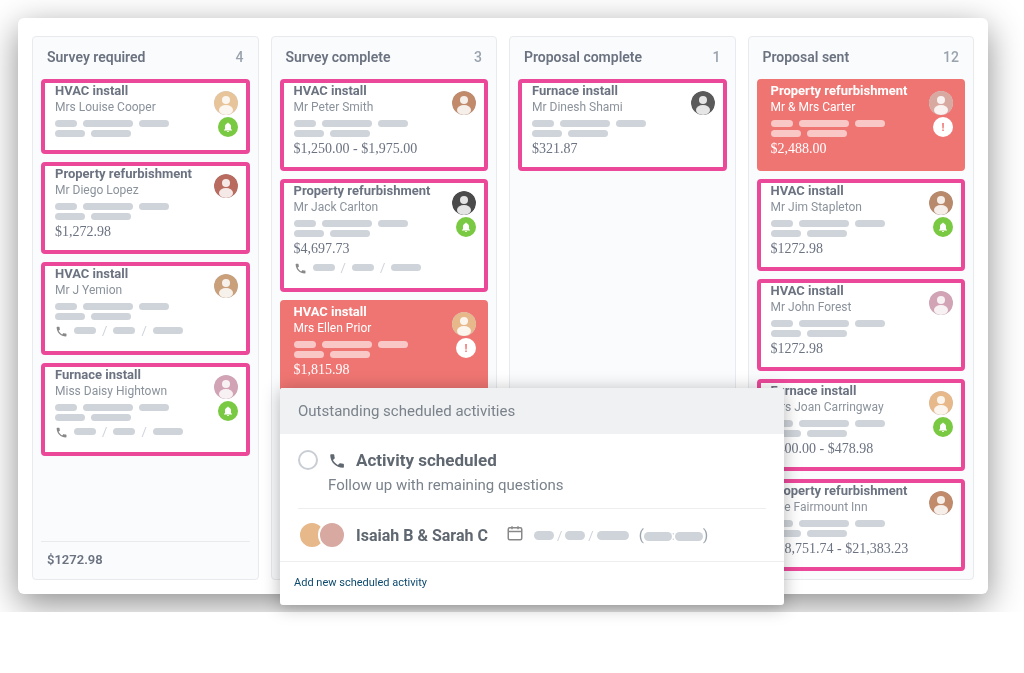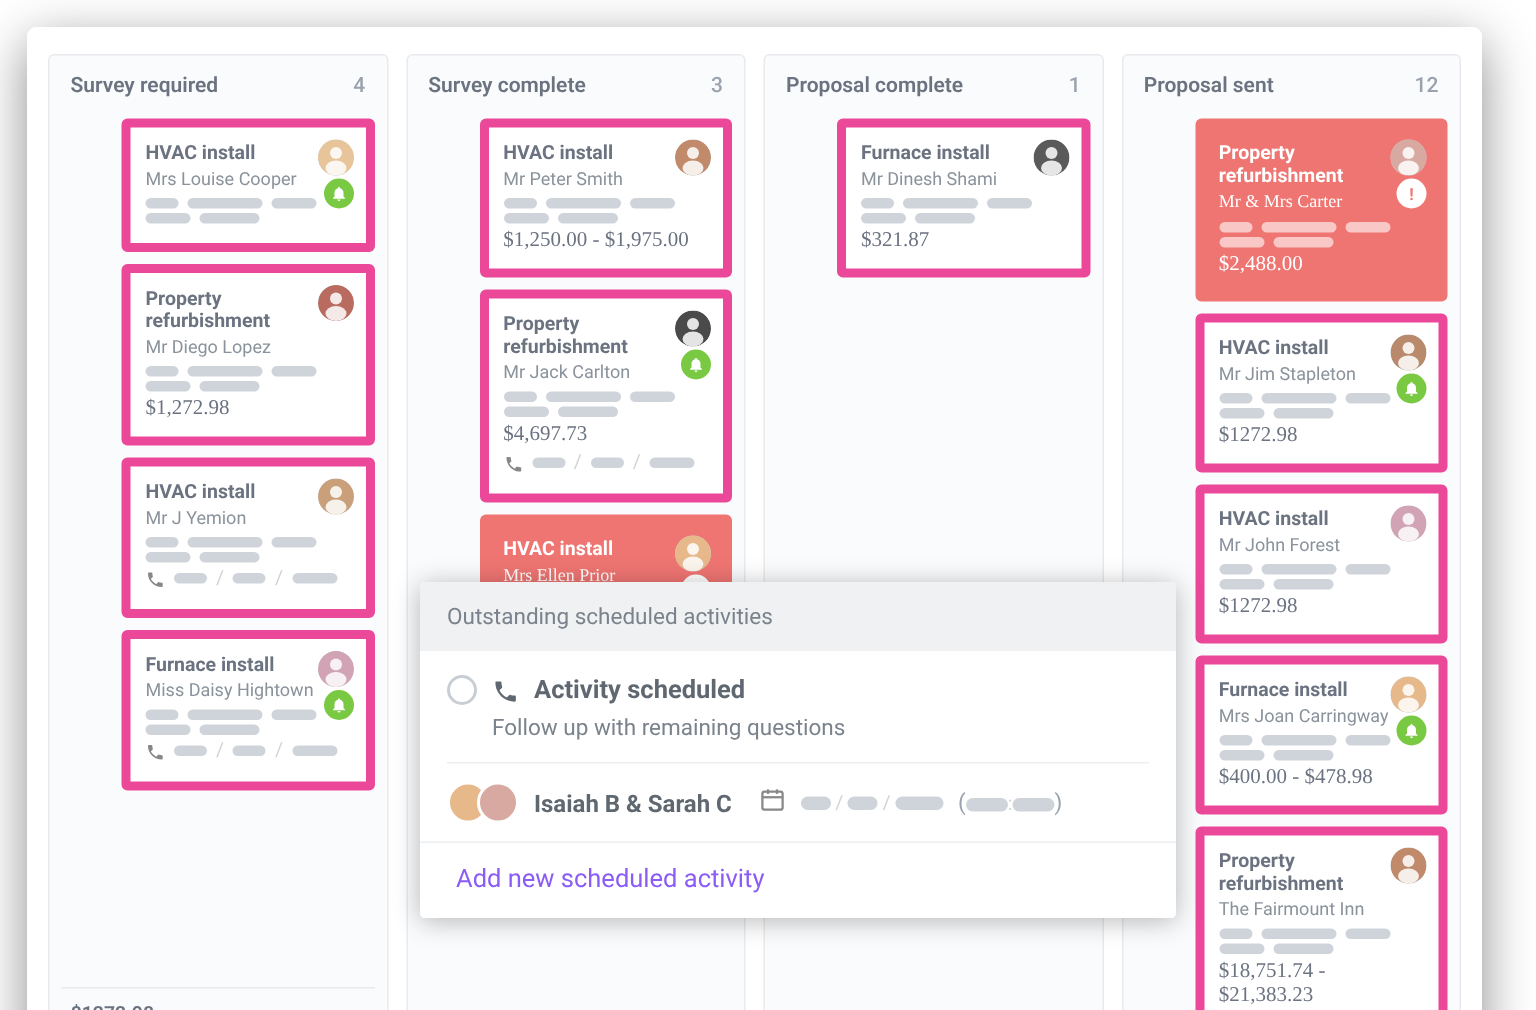--- a/index.html
+++ b/index.html
@@ -39,44 +39,43 @@
     font-weight: 600;
     color: #6b7280;
   }
   .col-count {
     font-size: 14px;
     color: #9aa3ad;
     font-weight: 500;
   }
   .card {
     background: #fff;
-    border: 6px solid #ec4899;
+    border: 4px solid #ec4899;
     border-radius: 4px;
-    padding: 10px 10px 10px 10px;
+    padding: 0 10px 10px 10px;
     position: relative;
     cursor: pointer;
-    margin-left: 40px;
   }
   .card.alert {
     background: #ef7572;
     border-color: #ef7572;
   }
   .card-title {
     font-size: 13px;
     font-weight: 700;
     color: #6b7280;
     margin-bottom: 2px;
   }
   .card.alert .card-title { color: #fff; }
   .card-sub {
     font-size: 12px;
     color: #8a929b;
     margin-bottom: 6px;
   }
-  .card.alert .card-sub { color: #fff; font-family: Liberation Serif, serif; }
+  .card.alert .card-sub { color: #fff; }
   .card-price {
     font-size: 14px;
     color: #6b7280;
     margin-top: 4px;
     font-family: Liberation Serif, serif;
   }
   .card.alert .card-price { color: #fff; }
   .avatar {
     position: absolute;
     top: 8px;
@@ -167,24 +166,24 @@
   .act-names { font-size: 16px; color: #5f6770; font-weight: bold; }
   .cal-icon { color: #888; margin-left: 8px; }
   .date-ph, .time-ph {
     display: inline-flex; align-items: center; gap: 3px;
   }
   .pill {
     height: 9px; border-radius: 5px; background: #cfd4da;
   }
   .slash { color: #cfd4da; font-size: 13px; }
   .popover-footer {
-    padding: 14px 18px 16px 24px;
+    padding: 14px 18px 16px 14px;
     border-top: 1px solid #eceef0;
-    color: #8b5cf6;
-    font-size: 17px;
+    color: #0c4a6e;
+    font-size: 11px;
     cursor: pointer;
   }
   .paren { color: #9aa3ad; font-size: 15px; }
   .phone-svg { width:13px; height:13px; display:inline-block; vertical-align:middle; }
 </style>
 </head>
 <body>
 
 <div class="board" id="board">
     <div class="col">

